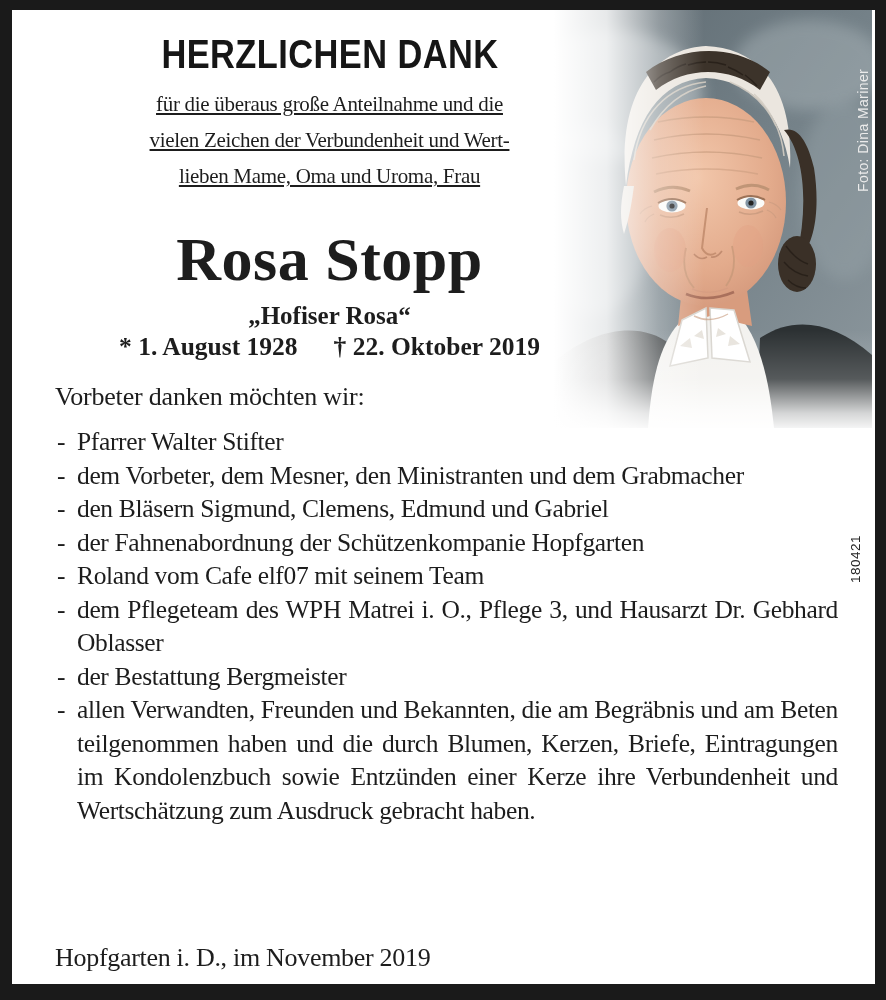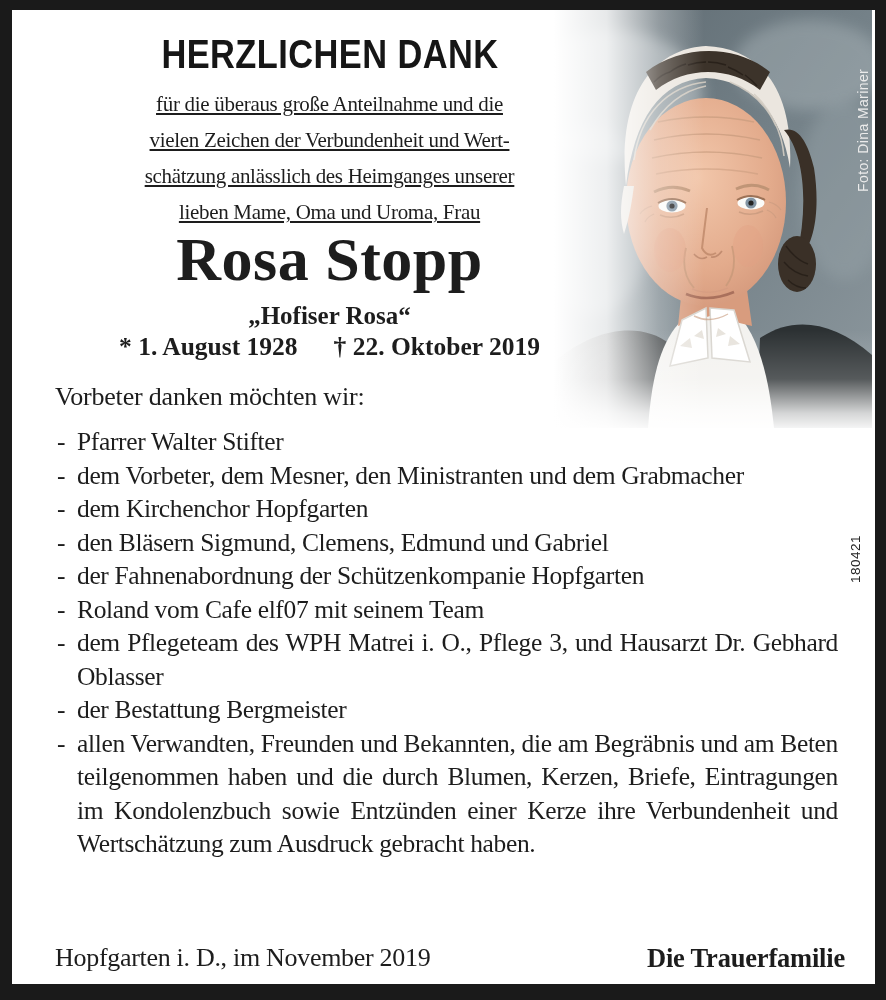--- a/index.html
+++ b/index.html
@@ -165,45 +165,42 @@
     <div class="ad-id">180421</div>
 
     <div class="main-col">
       <div class="title">
         <span class="title-inner">HERZLICHEN DANK</span>
       </div>
       <div class="intro">
 
       <div class="intro-line">für die überaus große Anteilnahme und die</div>
           <div class="intro-line">vielen Zeichen der Verbundenheit und Wert-</div>
-          <div class="intro-line">schätzung anlässlich des Heimganges unserer</div>
           <div class="intro-line">lieben Mame, Oma und Uroma, Frau</div>
         </div>
       <div class="name">Rosa Stopp</div>
       <div class="nickname">„Hofiser Rosa“</div>
       <div class="dates">
         <span class="birth">* 1. August 1928</span><span class="death">† 22. Oktober 2019</span>
       </div>
     </div>
 
     <div class="thanks">
       <div class="thanks-heading">Vorbeter danken möchten wir:</div>
       <ul class="thanks-list">
 
       <li class="thanks-item">Pfarrer Walter Stifter</li>
           <li class="thanks-item">dem Vorbeter, dem Mesner, den Ministranten und dem Grabmacher</li>
-          <li class="thanks-item">dem Kirchenchor Hopfgarten</li>
           <li class="thanks-item">den Bläsern Sigmund, Clemens, Edmund und Gabriel</li>
           <li class="thanks-item">der Fahnenabordnung der Schützenkompanie Hopfgarten</li>
           <li class="thanks-item">Roland vom Cafe elf07 mit seinem Team</li>
           <li class="thanks-item">dem Pflegeteam des WPH Matrei i. O., Pflege 3, und Hausarzt Dr. Gebhard Oblasser</li>
           <li class="thanks-item">der Bestattung Bergmeister</li>
           <li class="thanks-item">allen Verwandten, Freunden und Bekannten, die am Begräbnis und am Beten teilgenommen haben und die durch Blumen, Kerzen, Briefe, Eintragungen im Kondolenzbuch sowie Entzünden einer Kerze ihre Verbundenheit und Wertschätzung zum Ausdruck gebracht haben.</li>
         </ul>
     </div>
 
     <div class="footer">
       <div class="place-date">Hopfgarten i. D., im November 2019</div>
-      <div class="signature">Die Trauerfamilie</div>
     </div>
 
   </div>
 </div>
 
 </body></html>

